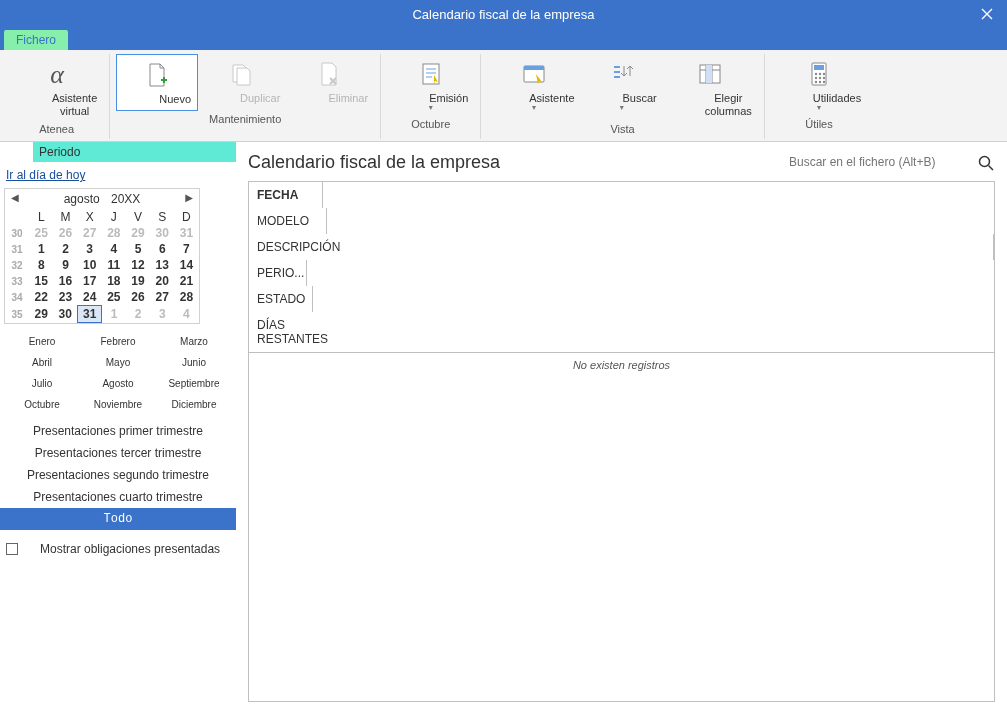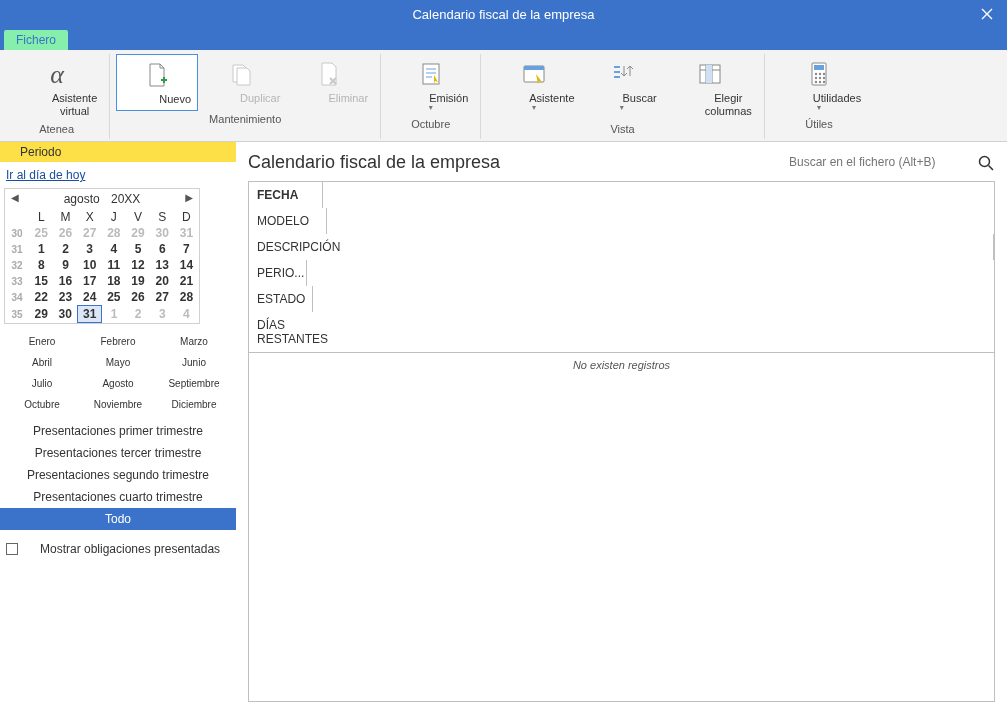--- a/index.html
+++ b/index.html
@@ -22,41 +22,41 @@
 .rbtn .lbl { font-size: 11px; color: #333; margin-top: 2px; line-height: 1.15; margin-left: 36px; }
 .rbtn.disabled .lbl { color: #b5b5b5; }
 .rbtn.disabled { cursor: default; }
 .rbtn.selected { border: 1px solid #4a90e2; background: #fff; }
 .drop { font-size: 8px; color: #777; margin-top: -2px; }
 
 .content { display: flex; height: calc(712px - 28px - 22px - 92px); }
 .ribbon { height: 92px; }
 
 .sidebar { width: 236px; background: #fff; display: flex; flex-direction: column; font-size: 12px; }
-.sidebar .hdr { background: #fde047; padding: 3px 20px; font-size: 12px; }
+.sidebar .hdr { background: #5eead4; padding: 3px 6px; font-size: 12px; margin-left: 33px; }
 .sidebar .linktoday { color: #1a4fa0; text-decoration: underline; padding: 6px 6px; cursor: pointer; font-size: 12px; }
 
 .cal { border: 1px solid #d0d0d0; margin: 0 4px; width: 196px; }
 .cal .calhdr { display: flex; align-items: center; justify-content: center; gap: 4px; padding: 3px 2px; position: relative; font-size: 12px; }
 .cal .calhdr .nav { position: absolute; top: 3px; cursor: pointer; color: #555; font-size: 10px; }
 .cal .calhdr .nav.left { left: 6px; }
 .cal .calhdr .nav.right { right: 6px; }
 .cal table { border-collapse: collapse; width: 100%; font-size: 12px; }
 .cal th { font-weight: normal; color: #333; padding: 1px 0; width: 24px; text-align: center; font-size: 12px; }
 .cal td { text-align: center; padding: 1px 0; cursor: pointer; font-size: 12px; font-weight: bold; }
 .cal td.wk { color: #aaa; font-size: 10px; cursor: default; }
 .cal td.other { color: #bbb; }
 .cal td.today { border: 1px solid #3a73c9; background: #dbe7f7; }
 
 .monthgrid { display: grid; grid-template-columns: repeat(3, 1fr); gap: 6px 4px; padding: 10px 6px 4px 6px; font-size: 10px; }
 .monthgrid div { text-align: center; cursor: pointer; padding: 2px 0; }
 
 .preslist { display: flex; flex-direction: column; margin-top: 4px; }
 .preslist div { text-align: center; padding: 4px 0; cursor: pointer; font-size: 12px; }
-.preslist div.selected { background: #3a73c9; color: #fff; }
+.preslist div.selected { background: #3a73c9; color: #fff; font-family: Liberation Mono, monospace; }
 
 .chkrow { display: flex; align-items: center; gap: 22px; padding: 12px 6px; font-size: 12px; }
 .chkrow .cb { width: 12px; height: 12px; border: 1px solid #666; cursor: pointer; }
 
 .main { flex: 1; padding: 10px 12px; display: flex; flex-direction: column; }
 .mainhdr { display: flex; align-items: center; justify-content: space-between; margin-bottom: 8px; }
 .mainhdr h2 { font-size: 18px; font-weight: normal; color: #333; }
 .search { display: flex; align-items: center; gap: 10px; }
 .search input { border: none; border-bottom: 1px solid transparent; padding: 3px 2px; width: 180px; font-size: 12px; color: #888; outline: none; }
 .search .sicon { cursor: pointer; }

